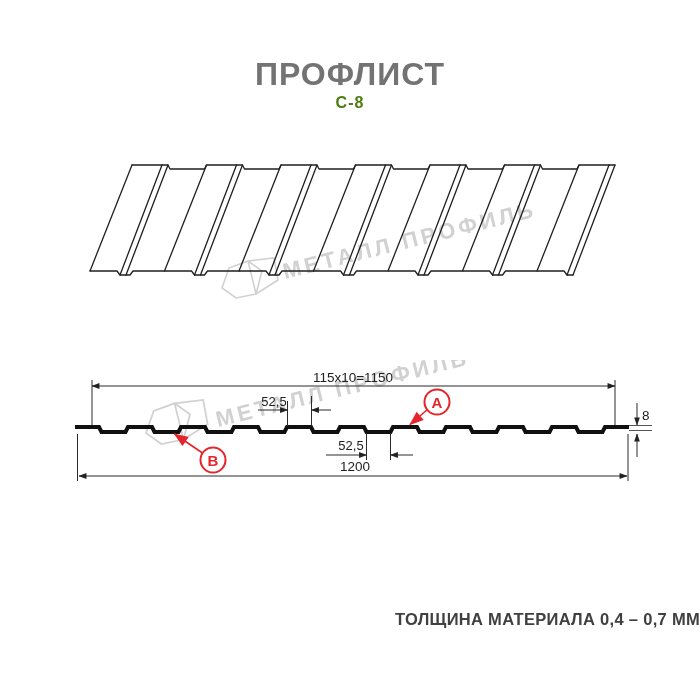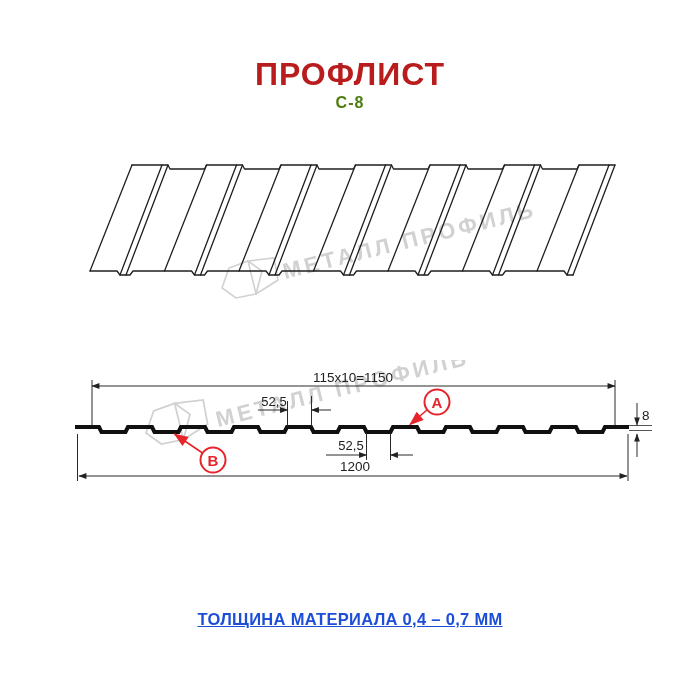--- a/index.html
+++ b/index.html
@@ -1,23 +1,23 @@
 <!DOCTYPE html>
 <html><head>
 <meta charset="utf-8">
 <style>
   html,body{margin:0;padding:0;background:#fff;}
   .page{position:relative;width:700px;height:700px;background:#ffffff;overflow:hidden;
         font-family:"Liberation Sans",sans-serif;}
   .title{position:absolute;top:56px;left:0;width:700px;text-align:center;
-         font-size:32px;font-weight:800;letter-spacing:1px;color:#b91c1c;}
+         font-size:32px;font-weight:800;letter-spacing:1px;color:#737373;}
   .subtitle{position:absolute;top:94px;left:0;width:700px;text-align:center;
          font-size:16px;font-weight:700;letter-spacing:1px;color:#4d7c0f;}
-  .footer-note{position:absolute;top:610px;left:0;width:700px;text-align:center;
-         font-size:16.5px;font-weight:700;letter-spacing:0.3px;color:#1d4ed8;text-decoration:underline;}
+  .footer-note{position:absolute;top:610px;left:0;width:700px;text-align:right;
+         font-size:16.5px;font-weight:700;letter-spacing:0.3px;color:#404040;}
   .fig{position:absolute;left:0;}
   .fig-3d{top:140px;}
   .fig-sec{top:360px;}
   .dim-text{font-family:"Liberation Sans",sans-serif;font-size:13.5px;fill:#222;}
   .dim-text-sm{font-family:"Liberation Sans",sans-serif;font-size:13px;fill:#222;}
   .wm-text{font-family:"Liberation Sans",sans-serif;font-size:22px;font-weight:700;
            letter-spacing:3.5px;fill:#c9c9c9;opacity:0.85;}
   .callout-letter{font-family:"Liberation Sans",sans-serif;font-size:15px;font-weight:700;fill:#e5252b;}
 </style>
 </head>

